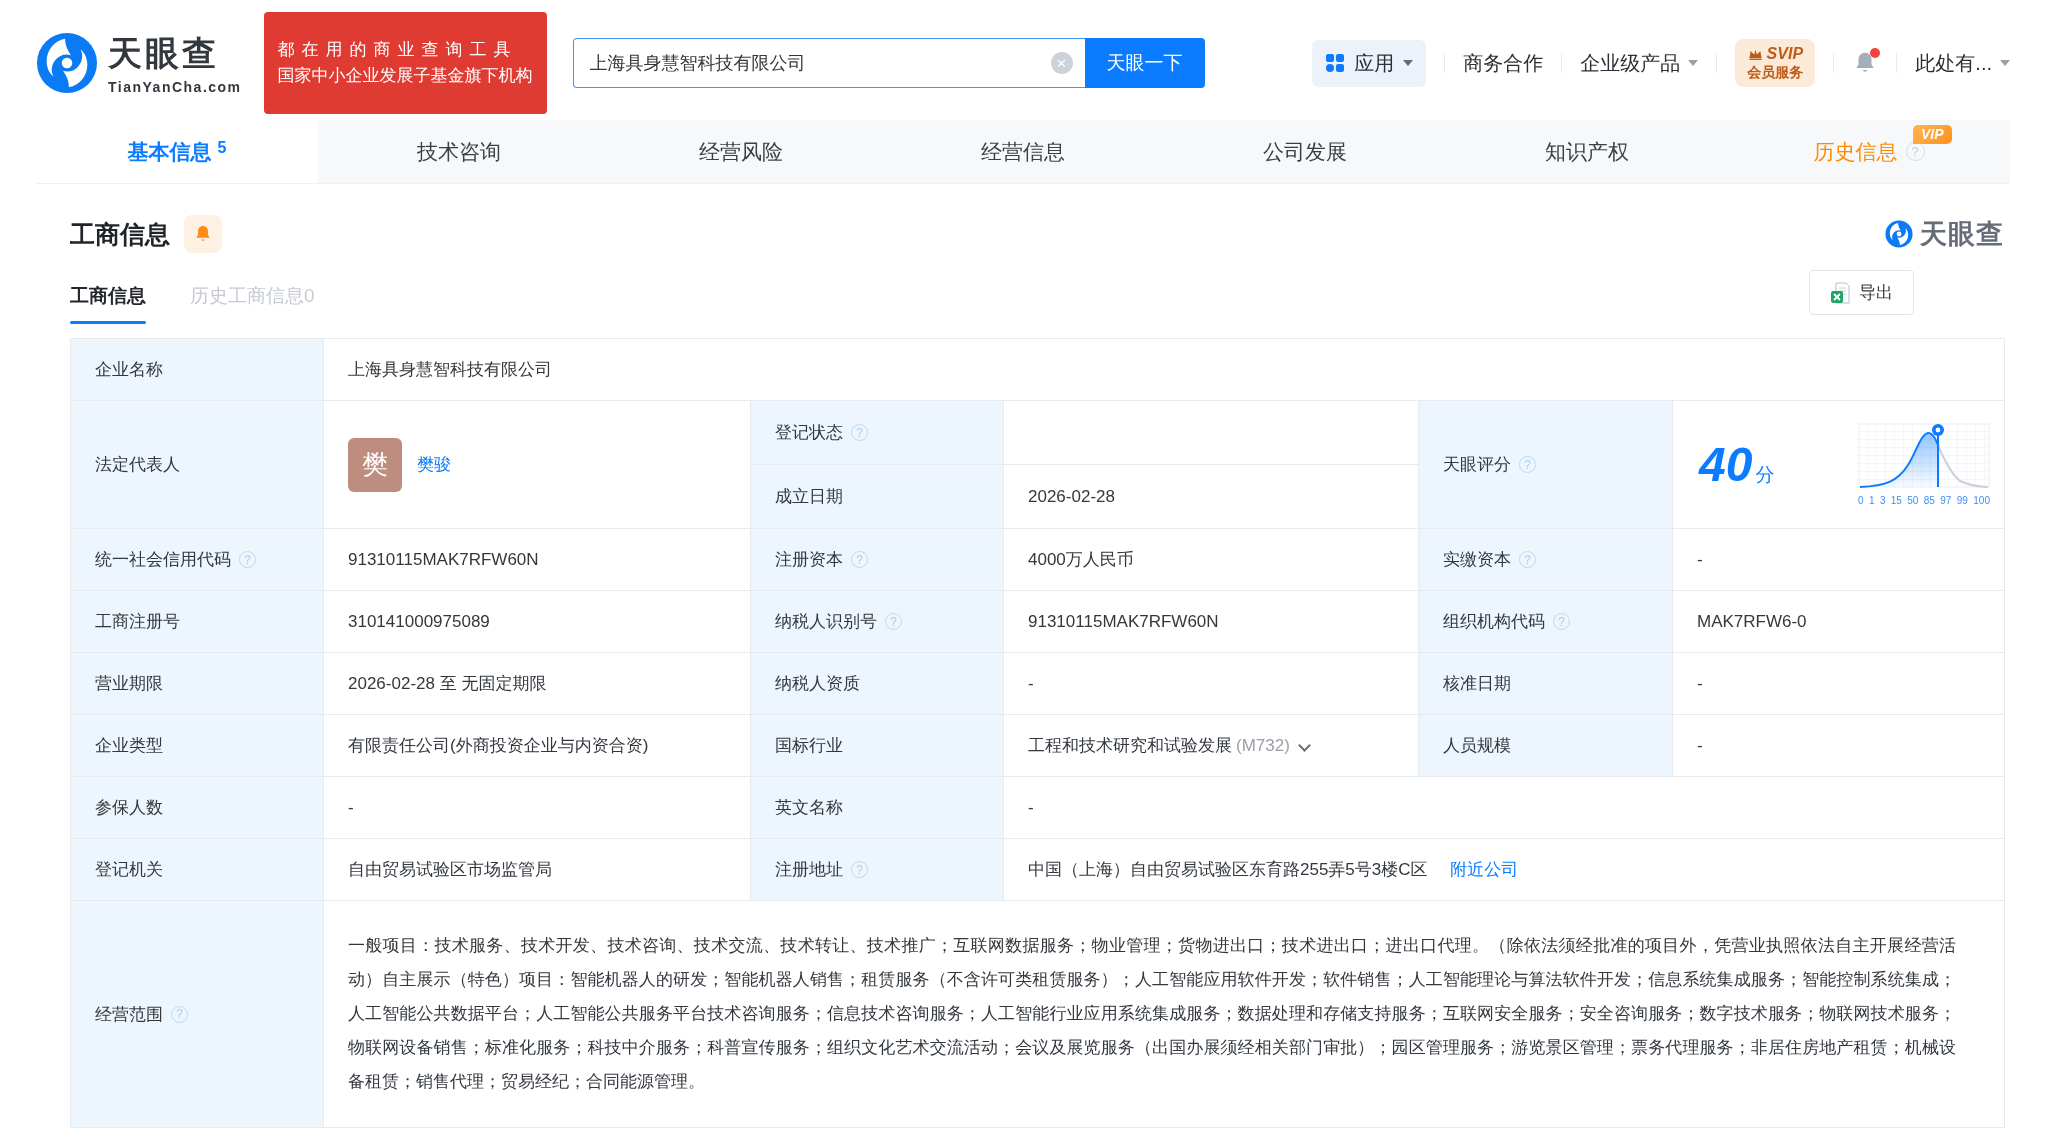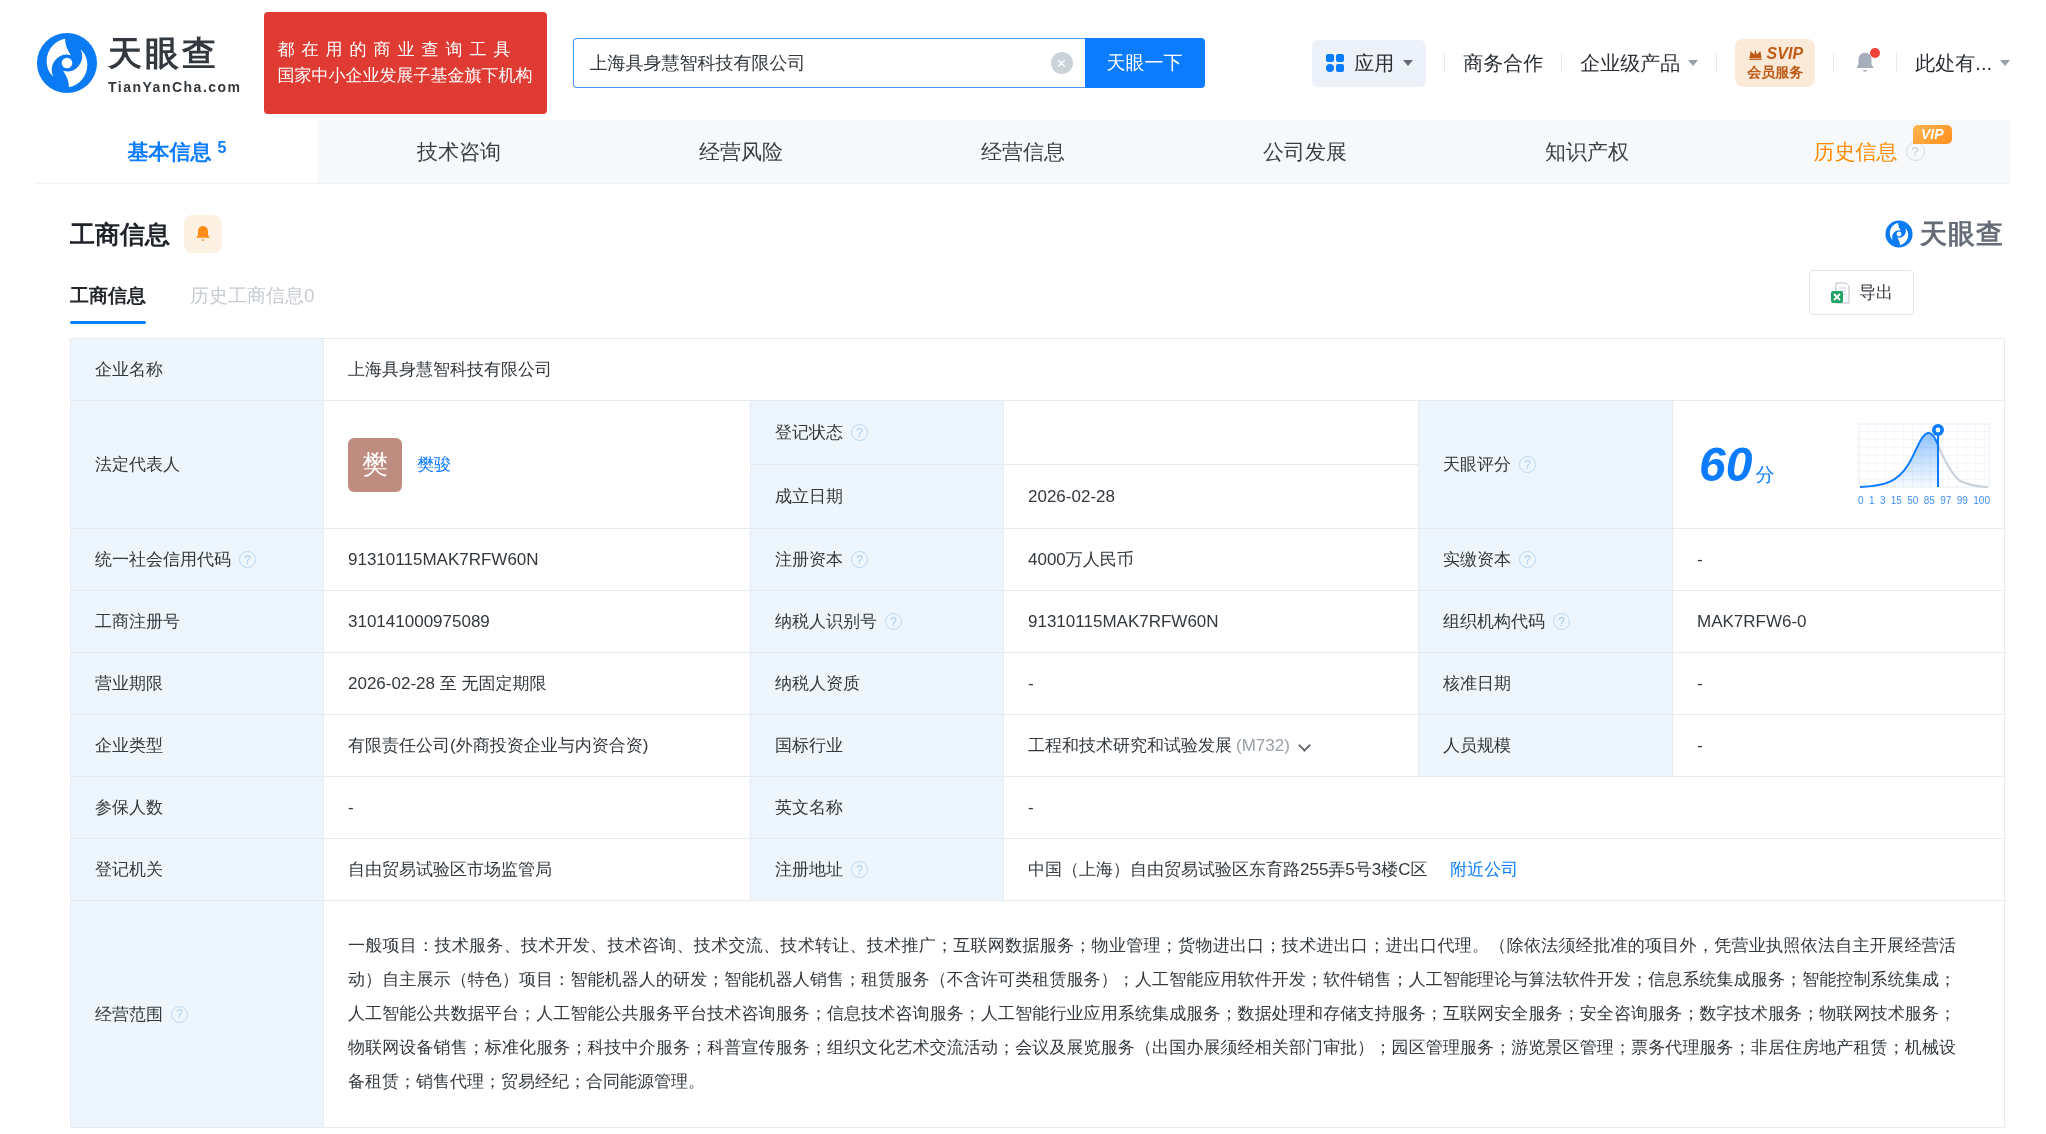--- a/index.html
+++ b/index.html
@@ -291,21 +291,21 @@
       </td>
       <td class="lbl" rowspan="2">
         <span class="lbl-inner">
               <span>天眼评分</span>
           <span class="q-help">?</span>
             </span>
       </td>
       <td rowspan="2" style="padding:0;">
         <div class="score-cell">
           <div>
-            <span class="score-num">60</span><span class="score-unit">分</span>
+            <span class="score-num">40</span><span class="score-unit">分</span>
           </div>
           <div class="chart-wrap">
             <svg width="132" height="66" viewBox="0 0 132 66">
               <defs>
                 <pattern id="grid" width="9" height="8" patternUnits="userSpaceOnUse">
                   <path d="M9 0H0V8" fill="none" stroke="#e8eef5" stroke-width="1"></path>
                 </pattern>
                 <linearGradient id="blueGrad" x1="0" y1="0" x2="0" y2="1">
                   <stop offset="0" stop-color="#0b7cff" stop-opacity="0.45"></stop>
                   <stop offset="1" stop-color="#0b7cff" stop-opacity="0.03"></stop>

